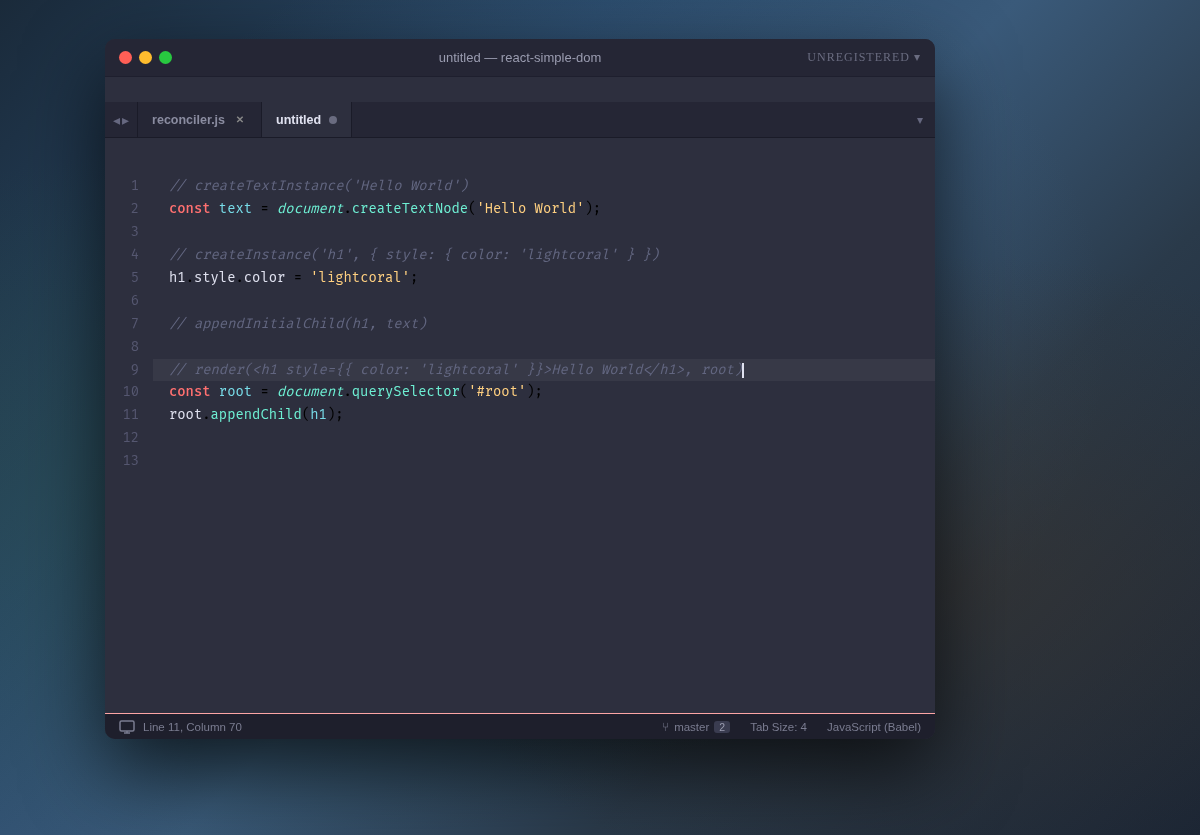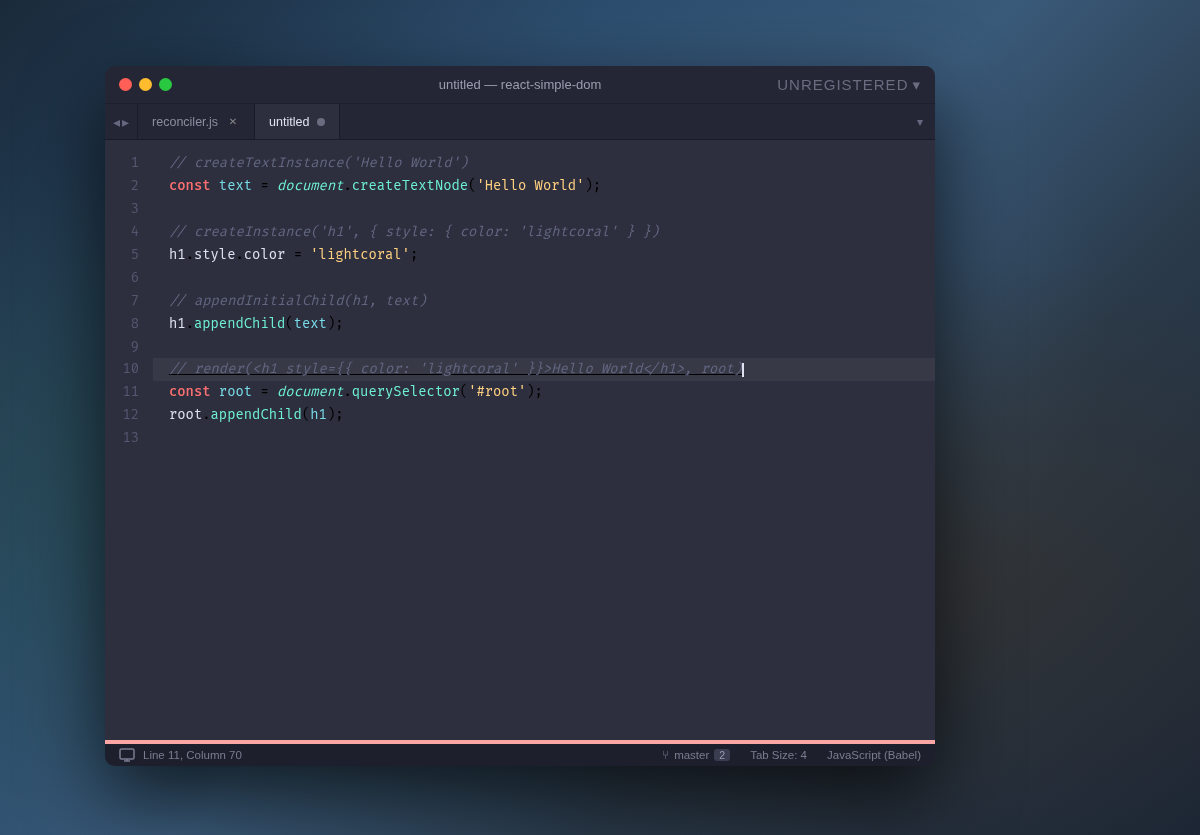--- a/index.html
+++ b/index.html
@@ -24,31 +24,32 @@
       position: absolute;
       inset: 0;
       background:
         radial-gradient(ellipse at 20% 60%, rgba(40,80,60,0.4) 0%, transparent 50%),
         radial-gradient(ellipse at 80% 70%, rgba(60,50,40,0.5) 0%, transparent 40%),
         radial-gradient(ellipse at 50% 40%, rgba(80,120,160,0.3) 0%, transparent 60%);
     }
 
     .editor-window {
       position: absolute;
-      top: 66px;
+      top: 39px;
       left: 105px;
       width: 830px;
       height: 700px;
       background: #2d2f3e;
       border-radius: 10px;
       overflow: hidden;
       box-shadow: 0 30px 80px rgba(0,0,0,0.7);
       z-index: 10;
       display: flex;
       flex-direction: column;
+      gap: 25px;
     }
 
     
     .title-bar {
       background: #252635;
       height: 38px;
       display: flex;
       align-items: center;
       position: relative;
       flex-shrink: 0;
@@ -77,25 +78,26 @@
       transform: translateX(-50%);
       color: #9a9cb0;
       font-size: 13px;
       white-space: nowrap;
     }
 
     .unregistered {
       position: absolute;
       right: 14px;
       color: #6a6c80;
-      font-size: 15px;
+      font-size: 12px;
       letter-spacing: 1px;
       display: flex;
       align-items: center;
       gap: 4px;
+      font-family: Liberation Serif, serif;
     }
 
     
     .tab-bar {
       background: #252635;
       height: 36px;
       display: flex;
       align-items: stretch;
       border-bottom: 1px solid #1a1b28;
       flex-shrink: 0;
@@ -118,20 +120,21 @@
 
     .tab {
       display: flex;
       align-items: center;
       padding: 0 14px;
       font-size: 12.5px;
       cursor: pointer;
       gap: 8px;
       border-right: 1px solid #1a1b28;
       position: relative;
+      font-weight: bold;
     }
 
     .tab.inactive {
       color: #8a8ca0;
       background: #252635;
     }
 
     .tab.active {
       color: #e0e2f0;
       background: #2d2f3e;
@@ -212,21 +215,20 @@
 
     .code-line {
       display: block;
       white-space: pre;
       padding: 0 16px;
       min-height: 1.7em;
     }
 
     .code-line.highlighted {
       background: rgba(255,255,255,0.05);
-      text-decoration: underline;
     }
 
     
     .c-comment { color: #626680; font-style: italic; }
     .c-keyword { color: #ff7070; font-weight: 500; }
     .c-italic { font-style: italic; }
     .c-func { color: #6ef0d4; }
     .c-string { color: #ffd080; }
     .c-document { color: #6ef0d4; }
     .c-cyan { color: #78dce8; }
@@ -249,21 +251,21 @@
     .status-bar {
       height: 26px;
       background: #1e1f2c;
       display: flex;
       align-items: center;
       padding: 0 14px;
       font-size: 11.5px;
       color: #7a7c90;
       flex-shrink: 0;
       gap: 0;
-      border-top: 4px solid #fca5a5;
+      border-top: 1px solid #fca5a5;
     }
 
     .status-left {
       display: flex;
       align-items: center;
       gap: 8px;
     }
 
     .status-right {
       margin-left: auto;
@@ -354,21 +356,20 @@
 
       <span class="code-line"><span class="c-comment">// createInstance('h1', { style: { color: 'lightcoral' } })</span></span>
 
 
       <span class="code-line"><span class="c-white">h1</span>.<span class="c-white">style</span>.<span class="c-white">color</span> = <span class="c-string">'lightcoral'</span>;</span>
 
       <span class="code-line"> </span>
 
       <span class="code-line"><span class="c-comment">// appendInitialChild(h1, text)</span></span>
 
-      <span class="code-line"><span class="c-white">h1</span>.<span class="c-func">appendChild</span>(<span class="c-cyan">text</span>);</span>
 
       <span class="code-line"> </span>
 
       <span class="code-line highlighted"><span class="c-comment">// render(&lt;h1 style={{ color: 'lightcoral' }}&gt;Hello World&lt;/h1&gt;, root)</span><span class="cursor-block"></span></span>
 
       <span class="code-line"><span class="c-keyword">const</span> <span class="c-cyan">root</span> = <span class="c-document c-italic">document</span>.<span class="c-func">querySelector</span>(<span class="c-string">'#root'</span>);</span>
 
       <span class="code-line"><span class="c-white">root</span>.<span class="c-func">appendChild</span>(<span class="c-cyan">h1</span>);</span>
     </div>
   </div>

